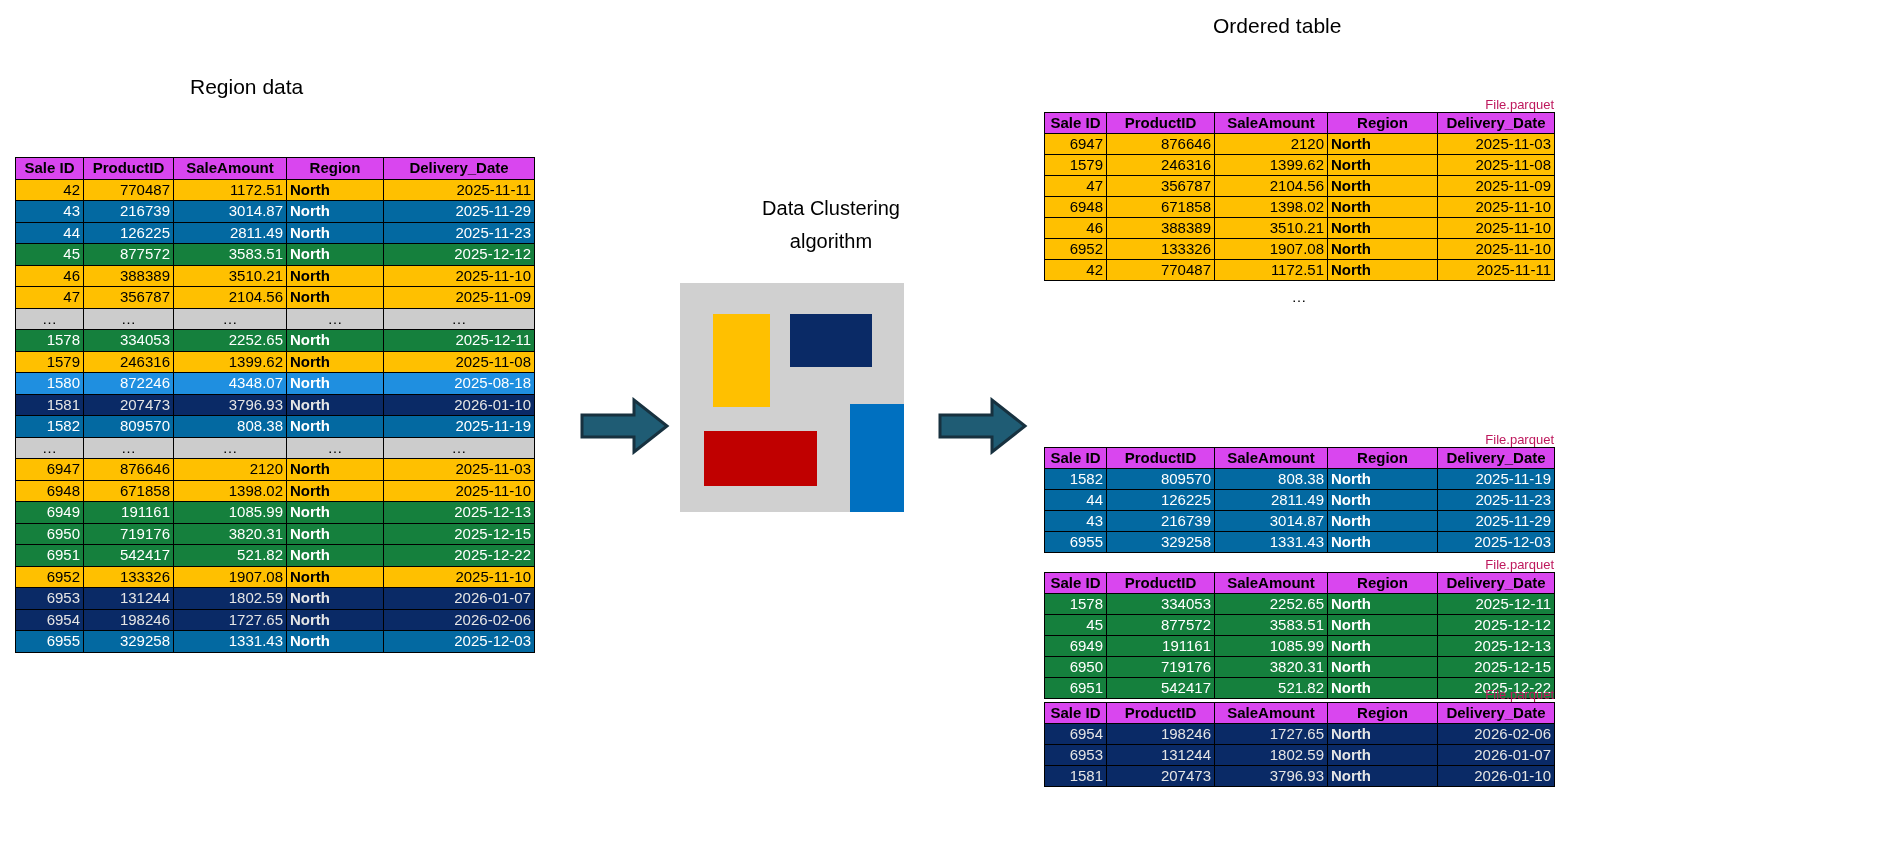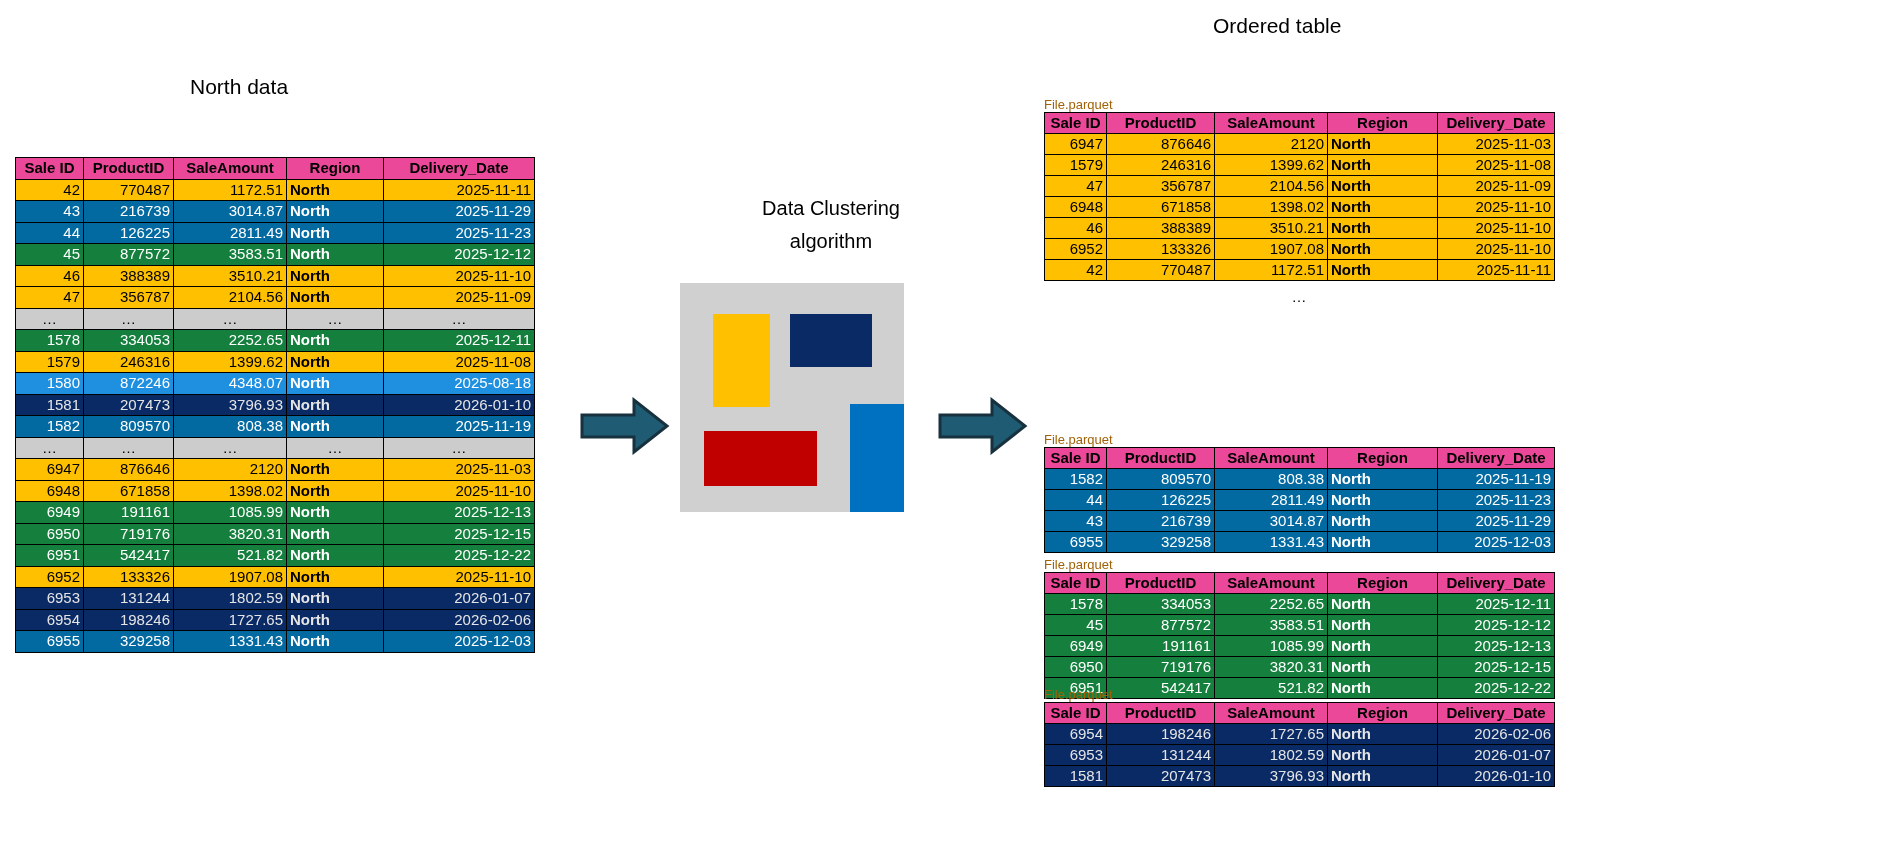--- a/index.html
+++ b/index.html
@@ -46,21 +46,21 @@
   table.grid th, table.grid td {
     border: 1px solid #000000;
     padding: 0 3px;
     font-size: 15px;
     line-height: 20px;
     height: 20px;
     white-space: nowrap;
     overflow: hidden;
   }
   table.grid th {
-    background: #ec4899;
+    background: #d946ef;
     color: #000000;
     font-weight: bold;
     text-align: center;
   }
   table.grid td.num { text-align: right; }
   table.grid td.txt { text-align: left; font-weight: bold; }
   table.grid td.dots { text-align: center; }
 
   
   tr.c-yellow td { background: #FFC000; color: #000000; }
@@ -81,22 +81,22 @@
   #source-table col.c2 { width: 90px; }
   #source-table col.c3 { width: 113px; }
   #source-table col.c4 { width: 97px; }
   #source-table col.c5 { width: 151px; }
   #source-table th, #source-table td { height: 20.5px; line-height: 20.5px; }
 
   
   .out-wrap { position: absolute; width: 510px; left: 1044px; }
   .file-label {
     font-size: 13px;
-    color: #a16207;
-    text-align: left;
+    color: #be185d;
+    text-align: right;
     line-height: 15px;
     height: 15px;
   }
   .out-wrap table.grid { width: 510px; }
   .out-wrap col.c1 { width: 62px; }
   .out-wrap col.c2 { width: 108px; }
   .out-wrap col.c3 { width: 113px; }
   .out-wrap col.c4 { width: 110px; }
   .out-wrap col.c5 { width: 117px; }
   .out-wrap th, .out-wrap td { height: 20.5px; line-height: 20.5px; font-size: 14px; }
@@ -127,21 +127,21 @@
   #algo-rect-blue   { left: 170px; top: 121px; width: 54px;  height: 108px; background: #0070C0; }
 
   
   .arrow { position: absolute; }
   #arrow-left  { left: 580px; top: 397px; }
   #arrow-right { left: 938px; top: 397px; }
 </style>
 </head>
 <body>
 
-<div id="source-title" class="section-title">North data</div>
+<div id="source-title" class="section-title">Region data</div>
 
 <div id="ordered-title" class="section-title">Ordered table</div>
 
 <div class="algo-title">
   <div>Data Clustering</div>
   <div>algorithm</div>
 </div>
 
 <table id="source-table" class="grid">
   <colgroup>

